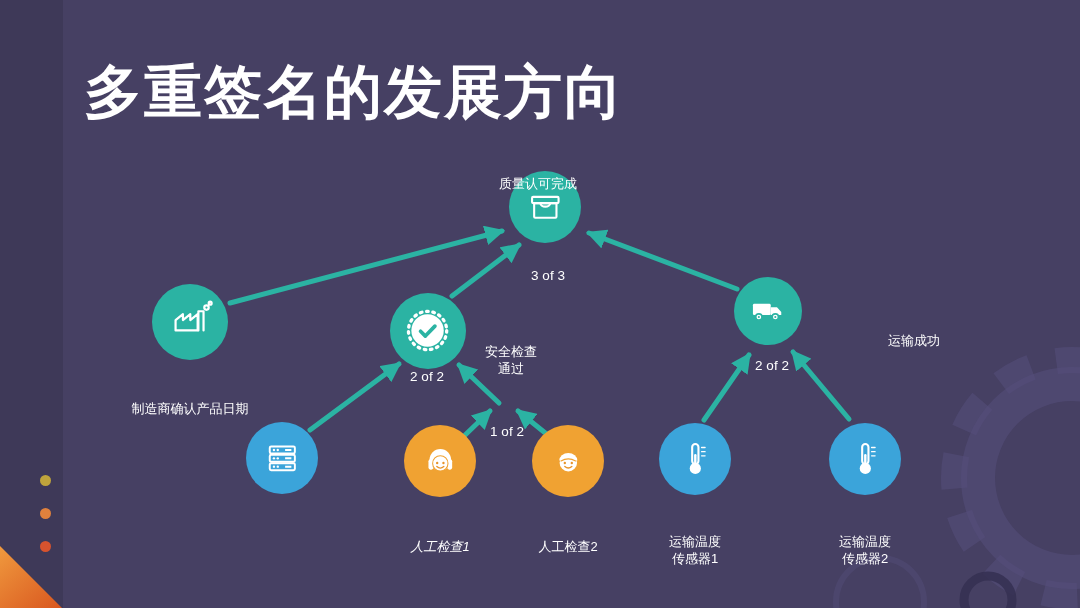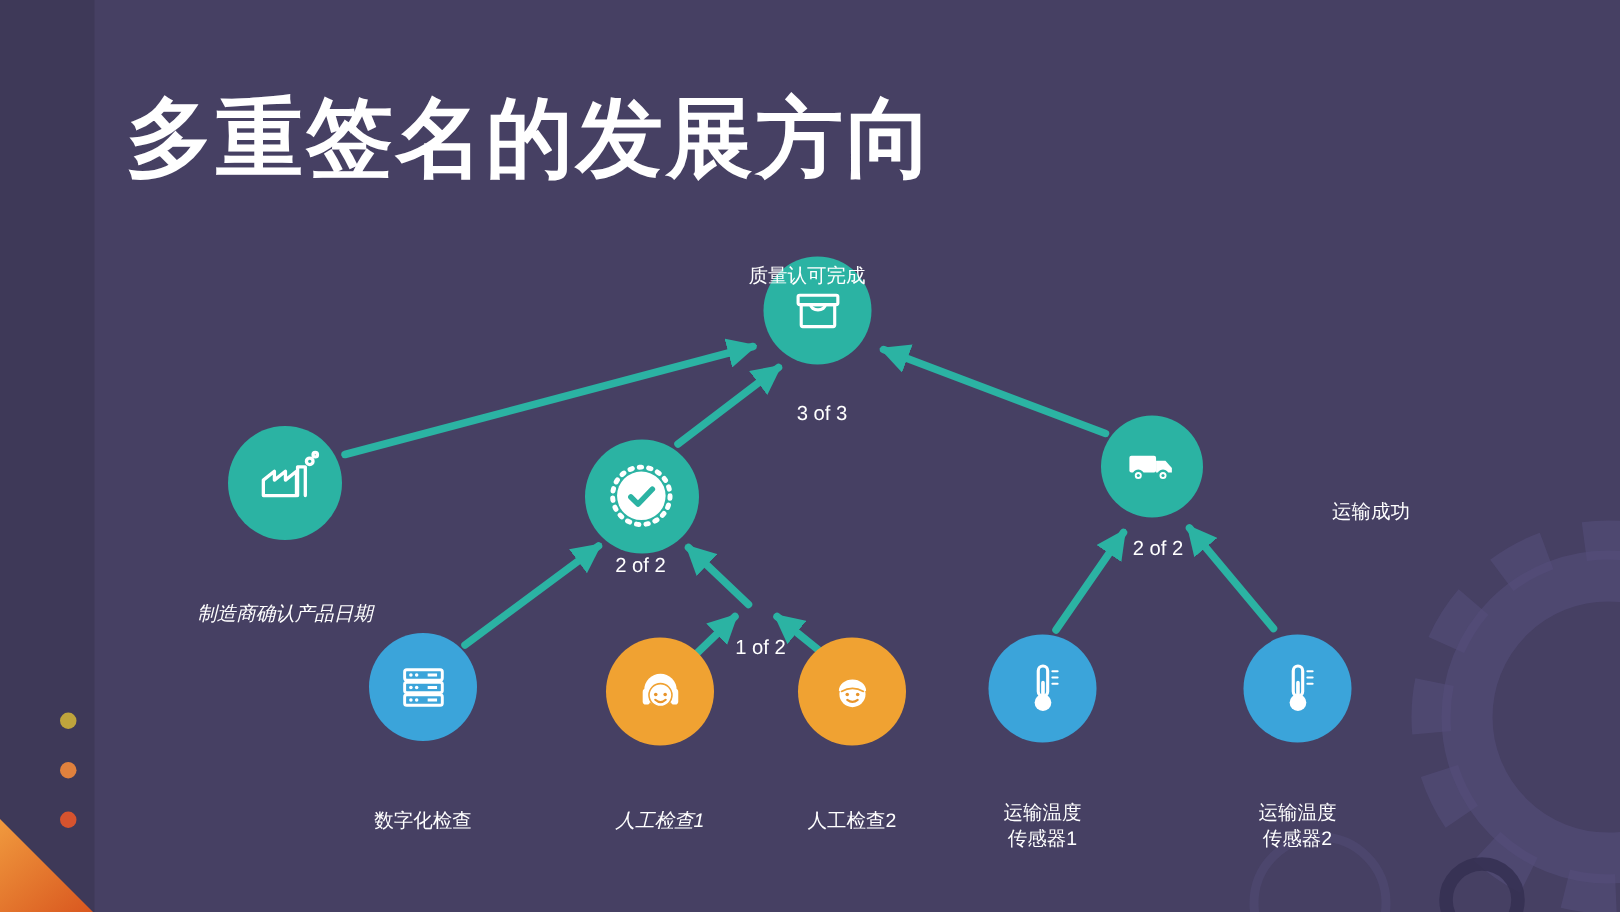--- a/index.html
+++ b/index.html
@@ -49,21 +49,21 @@
     position:absolute; z-index:3; color:#ffffff; font-size:13px;
     text-align:center; white-space:pre-line; line-height:17px;margin-top:28px;
   }
   .cnt {
     position:absolute; z-index:3; color:#ffffff; font-size:13.5px;
     text-align:center; white-space:nowrap;
   }
 
   .l-quality      { left:438px; top:147px; width:200px; }
   .c-quality      { left:508px; top:246px; width:80px;margin-top:22px; }
-  .l-manufacturer { left:70px;  top:372px; width:240px;font-style:italic; }
+  .l-manufacturer { left:70px;  top:372px; width:240px; }
   .c-safety       { left:387px; top:369px; width:80px; }
   .l-safety       { left:451px; top:315px; width:120px; }
   .c-transport    { left:732px; top:358px; width:80px; }
   .l-transport    { left:820px; top:304px; width:120px; text-align:right; }
   .l-digital      { left:202px; top:510px; width:160px; }
   .l-manual1      { left:370px; top:510px; width:140px;font-style:italic; }
   .l-manual2      { left:498px; top:510px; width:140px; }
   .c-junction     { left:472px; top:424px; width:70px; }
   .l-sensor1      { left:635px; top:505px; width:120px; }
   .l-sensor2      { left:805px; top:505px; width:120px; }
@@ -141,20 +141,22 @@
   <div class="lbl l-manufacturer">制造商确认产品日期</div>
 
   <div class="node-circle teal n-safety">
     <svg viewBox="0 0 64 64">
       <circle cx="32" cy="32" r="22" fill="#fff"></circle>
       <circle cx="32" cy="32" r="26" fill="none" stroke="#fff" stroke-width="4.5" stroke-dasharray="2.2 6.4" stroke-linecap="round"></circle>
       <path d="M22.5 33 l6.5 6.5 L42 26" stroke="#2bb3a3" stroke-width="5" fill="none" stroke-linecap="round" stroke-linejoin="round"></path>
     </svg>
   </div>
   <div class="cnt c-safety">2 of 2</div>
+  <div class="lbl l-safety">安全检查
+通过</div>
 
   <div class="node-circle teal n-transport">
     <svg viewBox="0 0 64 64">
       <rect x="9" y="21" width="27" height="17" rx="2" fill="#fff"></rect>
       <path d="M36 26 h9.5 l6.5 7.5 V38 h-16 z" fill="#fff"></path>
       <circle cx="18" cy="41" r="4.8" fill="#fff" stroke="#2bb3a3" stroke-width="2.5"></circle>
       <circle cx="18" cy="41" r="1.6" fill="#2bb3a3"></circle>
       <circle cx="43" cy="41" r="4.8" fill="#fff" stroke="#2bb3a3" stroke-width="2.5"></circle>
       <circle cx="43" cy="41" r="1.6" fill="#2bb3a3"></circle>
     </svg>
@@ -173,21 +175,20 @@
       <g fill="#fff">
         <circle cx="20" cy="20" r="1.7"></circle>
           <circle cx="25.5" cy="20" r="1.7"></circle>
         <circle cx="20" cy="32" r="1.7"></circle>
           <circle cx="25.5" cy="32" r="1.7"></circle>
         <circle cx="20" cy="44" r="1.7"></circle>
           <circle cx="25.5" cy="44" r="1.7"></circle>
       </g>
     </svg>
   </div>
-  <div class="lbl l-digital">数字化检查</div>
 
   <div class="node-circle orange n-manual1">
     <svg viewBox="0 0 64 64">
       <circle cx="32" cy="30" r="15.5" fill="#fff"></circle>
       <rect x="15" y="29" width="7" height="15" rx="3" fill="#fff"></rect>
       <rect x="42" y="29" width="7" height="15" rx="3" fill="#fff"></rect>
       <circle cx="32" cy="35" r="11" fill="#fff" stroke="#f0a232" stroke-width="1.5"></circle>
       <circle cx="27.5" cy="34.5" r="1.7" fill="#e8942a"></circle>
       <circle cx="36.5" cy="34.5" r="1.7" fill="#e8942a"></circle>
       <path d="M27 39.5 q5 4.5 10 0" stroke="#e8942a" stroke-width="2" fill="none" stroke-linecap="round"></path>

